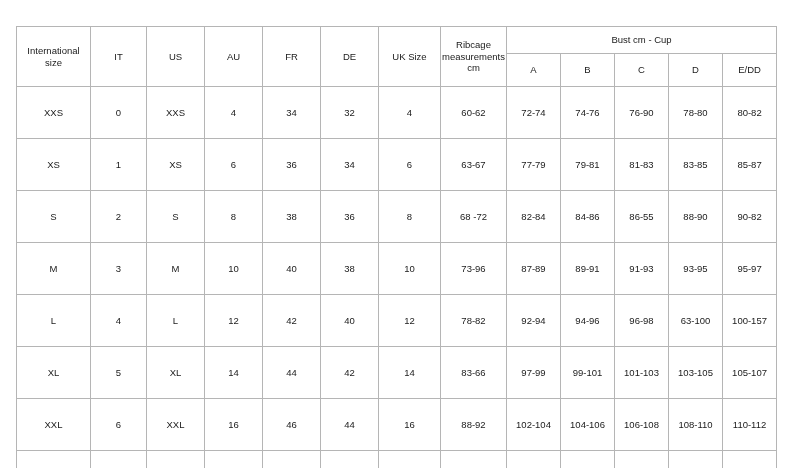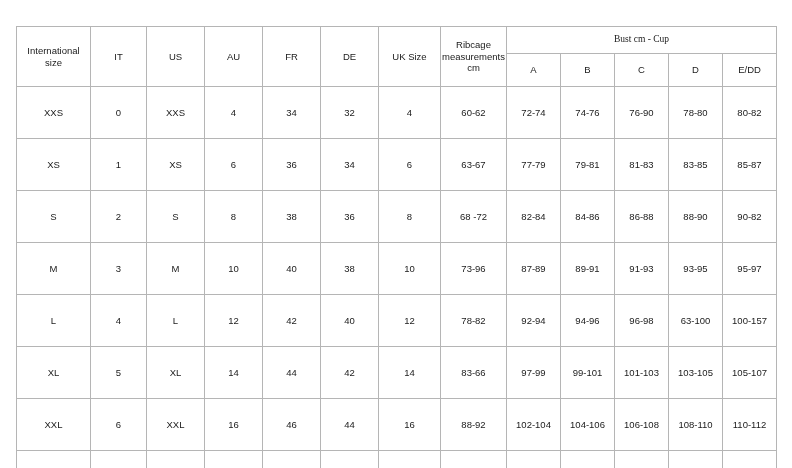--- a/index.html
+++ b/index.html
@@ -35,21 +35,20 @@
     font-size: 9.5px;
     color: #1a1a1a;
     line-height: 1.25;
     padding: 2px 1px;
   }
   thead th {
     height: 52px;
   }
   thead th.bust-group {
     height: 22px;
-    font-family: Liberation Serif, serif;
   }
   thead th.bust-sub {
     height: 28px;
   }
   tbody td {
     height: 47px;
   }
   
   col.c-intl { width: 74px; }
   col.c-it   { width: 56px; }
@@ -136,21 +135,21 @@
         <td>S</td>
         <td>2</td>
         <td>S</td>
         <td>8</td>
         <td>38</td>
         <td>36</td>
         <td>8</td>
         <td>68 -72</td>
         <td>82-84</td>
         <td>84-86</td>
-        <td>86-88</td>
+        <td>86-55</td>
         <td>88-90</td>
         <td>90-82</td>
       </tr>
       <tr>
         <td>M</td>
         <td>3</td>
         <td>M</td>
         <td>10</td>
         <td>40</td>
         <td>38</td>

